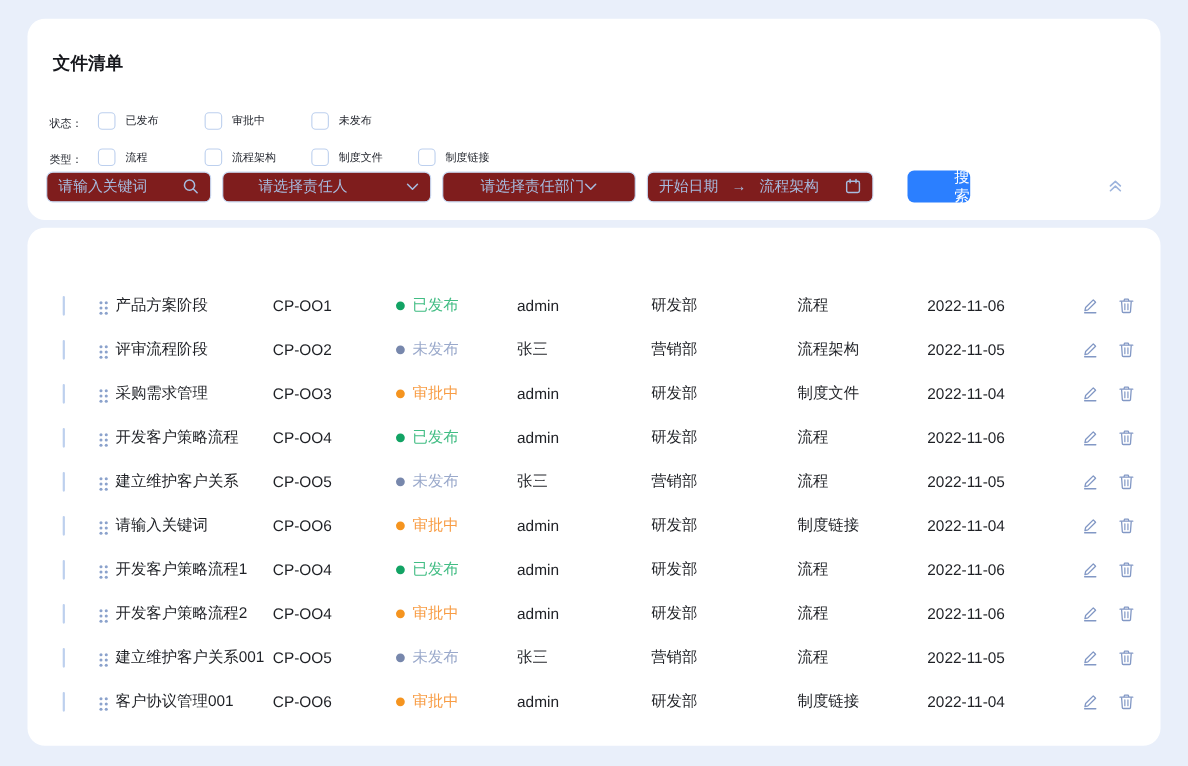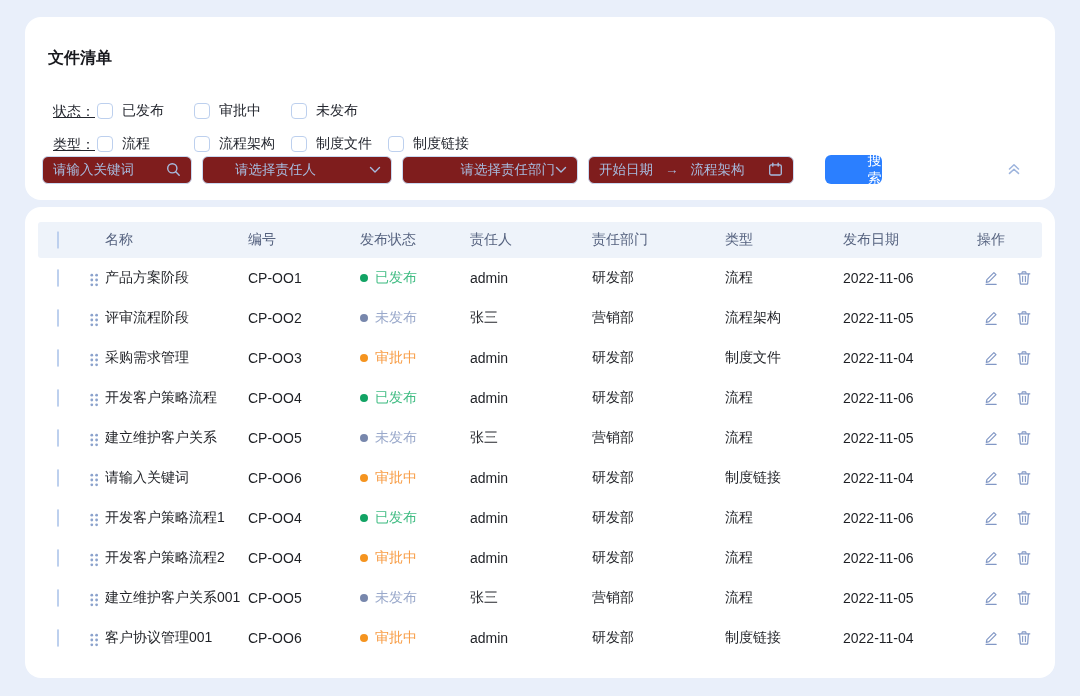--- a/index.html
+++ b/index.html
@@ -8,32 +8,32 @@
     background:#e9effa;
     font-family:"Liberation Sans","DejaVu Sans",sans-serif;
     -webkit-font-smoothing:antialiased;
   }
   .card{position:absolute;background:#ffffff;border-radius:16px;}
   .card-filter{left:25px;top:17px;width:1030px;height:183px;}
   .card-table{left:25px;top:207px;width:1030px;height:471px;}
 
   
   .page-title{position:absolute;left:23px;top:31px;font-size:16px;font-weight:bold;color:#17181d;}
-  .cb-row{position:absolute;left:28px;display:flex;align-items:center;font-size:14px;color:#23262e;text-decoration:underline;}
+  .cb-row{position:absolute;left:20px;display:flex;align-items:center;font-size:10px;color:#23262e;}
   .cb-row.status{top:85px;}
   .cb-row.type{top:118px;}
   .group-label{width:44px;flex:0 0 auto;}
   .cb-option{display:inline-flex;align-items:center;min-width:97px;cursor:pointer;}
   .checkbox{width:14px;height:14px;border:1px solid #bdd0ee;border-radius:4px;background:#fff;margin-right:9px;flex:0 0 auto;}
   .controls{position:absolute;left:17px;top:138px;display:flex;align-items:center;}
   .field{height:28px;border:1px solid #c9d9f2;border-radius:6px;background:#7f1d1d;display:flex;align-items:center;
          padding:0 10px;font-size:13.5px;color:#a7bcdf;box-sizing:border-box;margin-right:10px;}
   .f-keyword{width:150px;justify-content:space-between;}
   .f-owner{width:190px;justify-content:space-between;padding-left:32px;}
-  .f-dept{width:176px;justify-content:flex-end;}
+  .f-dept{width:176px;justify-content:center;}
   .f-dates{width:206px;}
   .f-dates .dstart{flex:0 0 auto;}
   .f-dates .dsep{margin:0 12px;flex:0 0 auto;}
   .f-dates .dend{flex:1 1 auto;}
   .search-btn{width:57px;height:29px;background:#2b7fff;border:none;border-radius:6px;color:#fff;
               font-size:14px;margin-left:21px;display:flex;align-items:center;justify-content:center;cursor:pointer;
               font-family:inherit;padding-left:48px;}
   .collapse{position:absolute;right:32px;top:143px;width:18px;height:18px;cursor:pointer;display:flex;align-items:center;justify-content:center;}
 
   
@@ -141,33 +141,20 @@
     <span>
       <svg width="16" height="16" viewBox="0 0 16 16">
           <polyline points="3.5,8 8,3.8 12.5,8" fill="none" stroke="#9db4dd" stroke-width="1.5" stroke-linecap="round" stroke-linejoin="round"></polyline>
           <polyline points="3.5,12.4 8,8.2 12.5,12.4" fill="none" stroke="#9db4dd" stroke-width="1.5" stroke-linecap="round" stroke-linejoin="round"></polyline>
         </svg>
     </span>
   </div>
 </div>
 
 <div class="card card-table">
-  <div class="thead tgrid" id="table-header">
-    <div class="c-check">
-      <span class="checkbox"></span>
-    </div>
-  <div class="hcell pad17">名称</div>
-      <div class="hcell">编号</div>
-      <div class="hcell">发布状态</div>
-      <div class="hcell">责任人</div>
-      <div class="hcell">责任部门</div>
-      <div class="hcell">类型</div>
-      <div class="hcell">发布日期</div>
-      <div class="hcell">操作</div>
-    </div>
   <div class="tbody" id="table-body">
       <div class="trow tgrid">
     <div class="c-check">
       <span class="checkbox"></span>
     </div>
     <div class="c-name">
       <span class="drag">
         <svg width="12" height="14" viewBox="0 0 12 14">
               <g fill="#8ba2cc">
                 <circle cx="3.8" cy="2.2" r="1.4"></circle>

